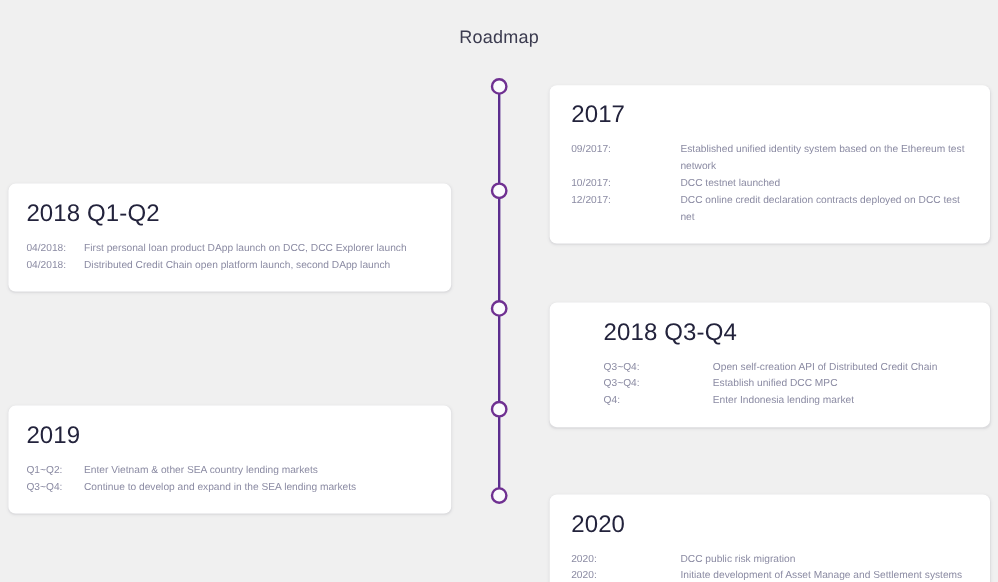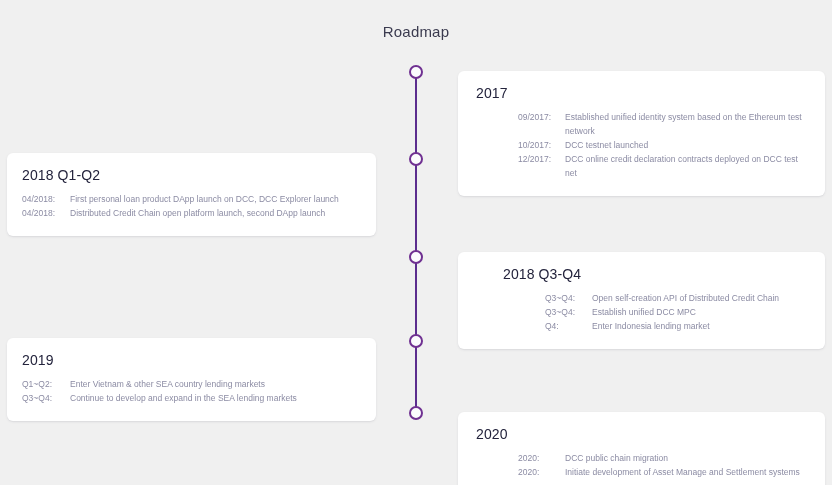--- a/index.html
+++ b/index.html
@@ -59,21 +59,21 @@
 
   
   .card {
     position: absolute;
     background: #ffffff;
     border-radius: 6px;
     box-sizing: border-box;
     box-shadow: 0 1px 3px rgba(30,30,60,0.07), 0 1px 1px rgba(30,30,60,0.04);
   }
   .card-title {
-    font-size: 14px;
+    font-size: 20px;
     color: #23233c;
     font-weight: normal;
     margin: 0;
     letter-spacing: 0.1px;
   }
   .card-rows {
     margin-top: 9px;
   }
   .card-row {
     display: flex;
@@ -99,22 +99,22 @@
   }
   .card.left .row-label { width: 48px; }
   .card.left .row-text  { max-width: 292px; }
 
   
   .card.right {
     left: 458px;
     width: 367px;
     padding: 14px 16px 16px 18px;
   }
-  .card.right .row-label { width: 47px; margin-left: 42px; }
-  .card.right .row-text  { max-width: 290px; }
+  .card.right .row-label { width: 47px; }
+  .card.right .row-text  { max-width: 290px; margin-left: 44px; }
 
   
   #card-2017     { top: 71px;  }
   #card-2018-h1  { top: 153px; }
   #card-2018-h2  { top: 252px; padding-left: 45px; }
   #card-2019     { top: 338px; }
   #card-2020     { top: 412px; }
 </style>
 </head>
 <body>
@@ -193,21 +193,21 @@
         <span class="row-text">Continue to develop and expand in the SEA lending markets</span>
       </div>
     </div>
   </div>
 
   <div class="card right" id="card-2020">
     <div class="card-title">2020</div>
     <div class="card-rows">
       <div class="card-row">
         <span class="row-label">2020:</span>
-        <span class="row-text">DCC public chain migration</span>
+        <span class="row-text">DCC public risk migration</span>
       </div>
       <div class="card-row">
         <span class="row-label">2020:</span>
         <span class="row-text">Initiate development of Asset Manage and Settlement systems</span>
       </div>
     </div>
   </div>
 
 </div>
 

